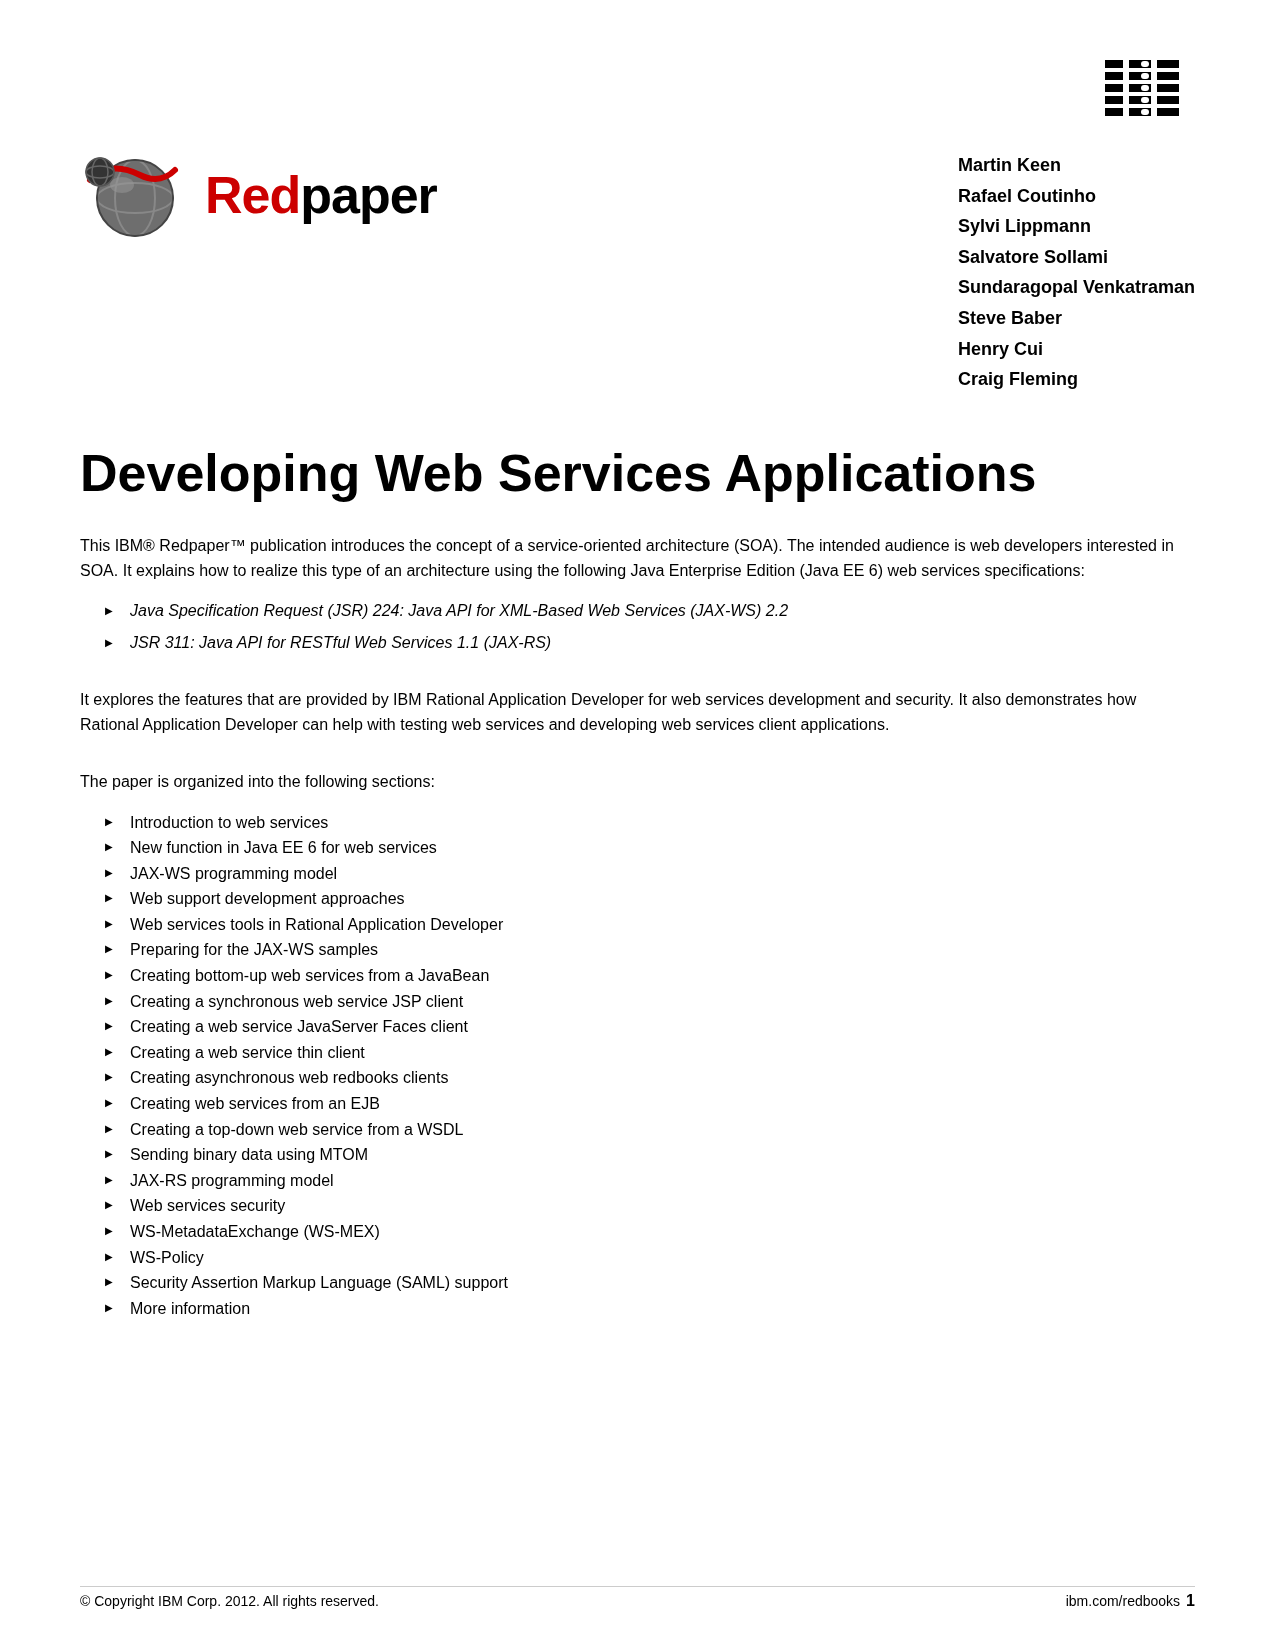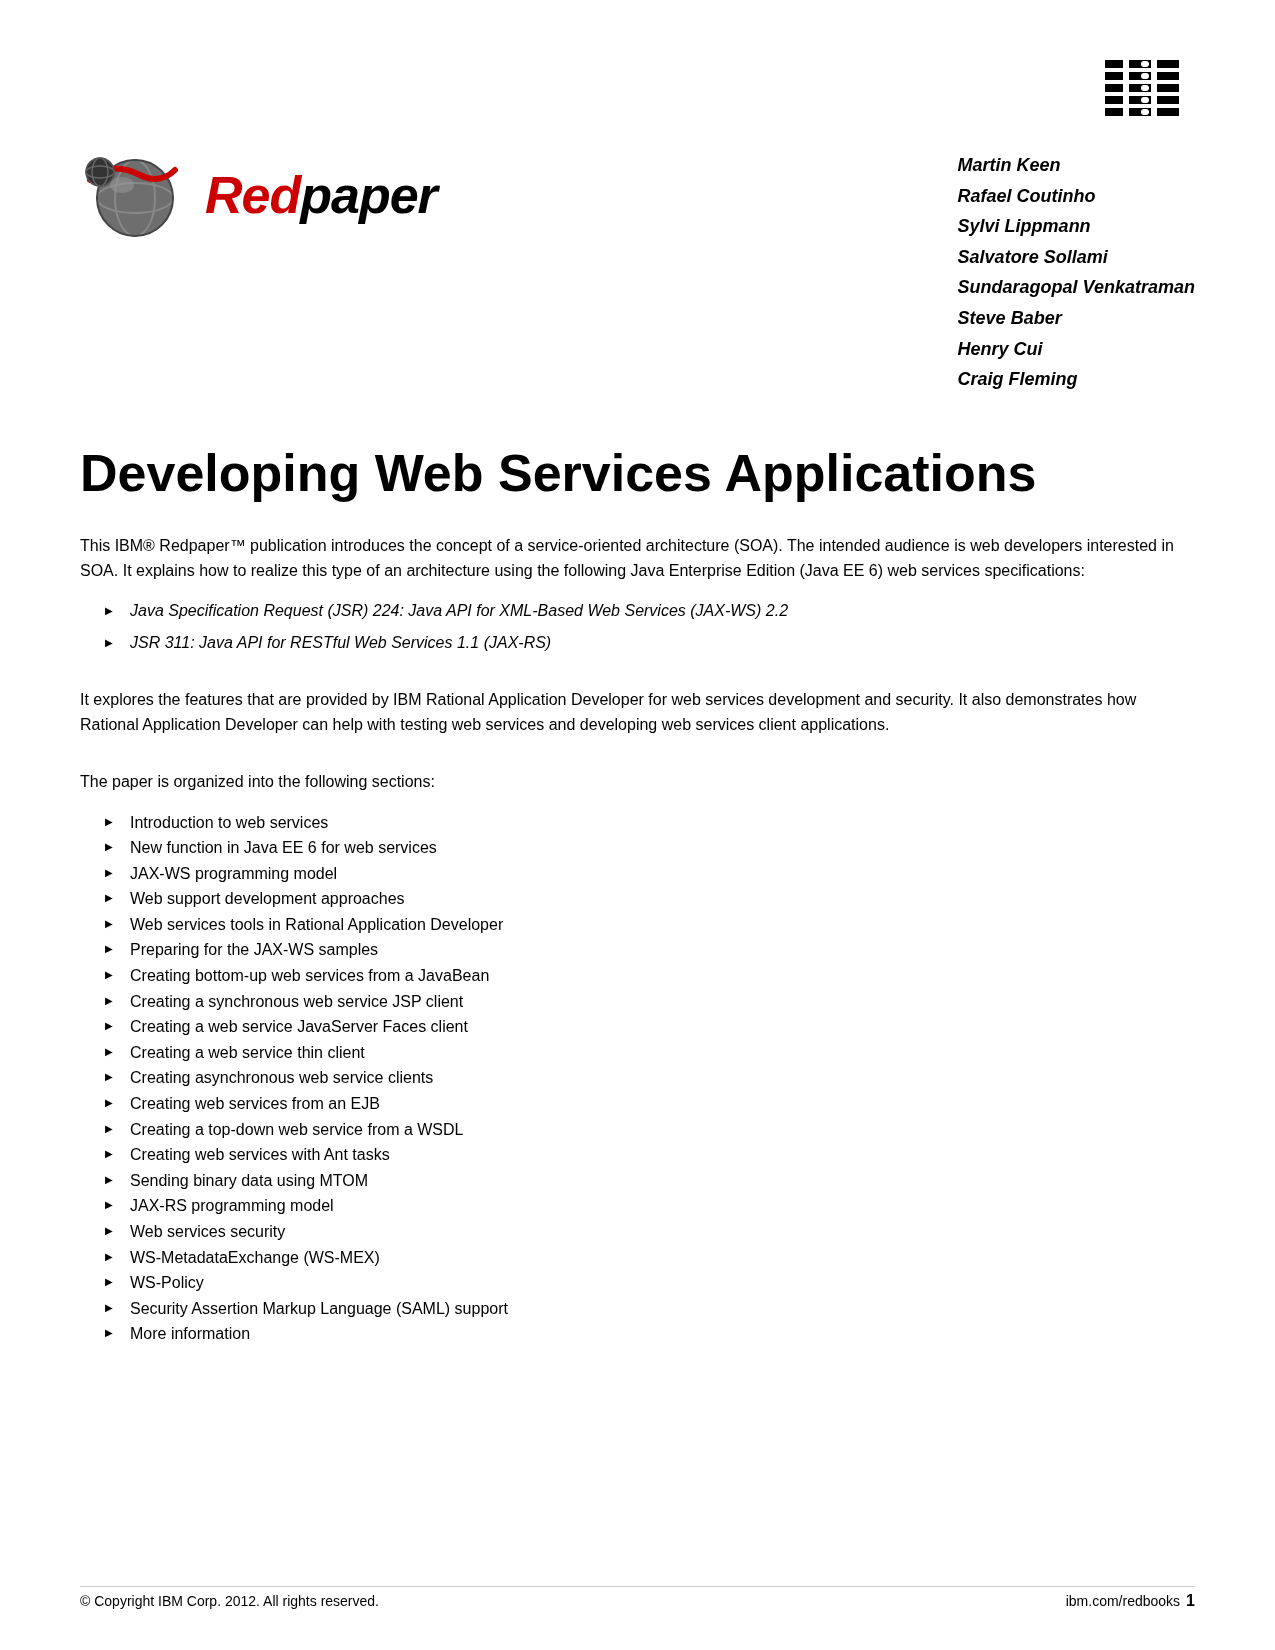--- a/index.html
+++ b/index.html
@@ -33,21 +33,20 @@
       width: 90px;
       height: 60px;
     }
 
     
     .header-middle {
       display: flex;
       justify-content: space-between;
       align-items: flex-start;
       margin-bottom: 50px;
-      font-style: italic;
     }
 
     .redpaper-brand {
       display: flex;
       align-items: center;
       gap: 15px;
     }
 
     .redpaper-logo-icon {
       width: 110px;
@@ -287,24 +286,23 @@
     <li>Introduction to web services</li>
         <li>New function in Java EE 6 for web services</li>
         <li>JAX-WS programming model</li>
         <li>Web support development approaches</li>
         <li>Web services tools in Rational Application Developer</li>
         <li>Preparing for the JAX-WS samples</li>
         <li>Creating bottom-up web services from a JavaBean</li>
         <li>Creating a synchronous web service JSP client</li>
         <li>Creating a web service JavaServer Faces client</li>
         <li>Creating a web service thin client</li>
-        <li>Creating asynchronous web service clients</li>
+        <li>Creating asynchronous web redbooks clients</li>
         <li>Creating web services from an EJB</li>
         <li>Creating a top-down web service from a WSDL</li>
-        <li>Creating web services with Ant tasks</li>
         <li>Sending binary data using MTOM</li>
         <li>JAX-RS programming model</li>
         <li>Web services security</li>
         <li>WS-MetadataExchange (WS-MEX)</li>
         <li>WS-Policy</li>
         <li>Security Assertion Markup Language (SAML) support</li>
         <li>More information</li>
       </ul>
   </div>
 

